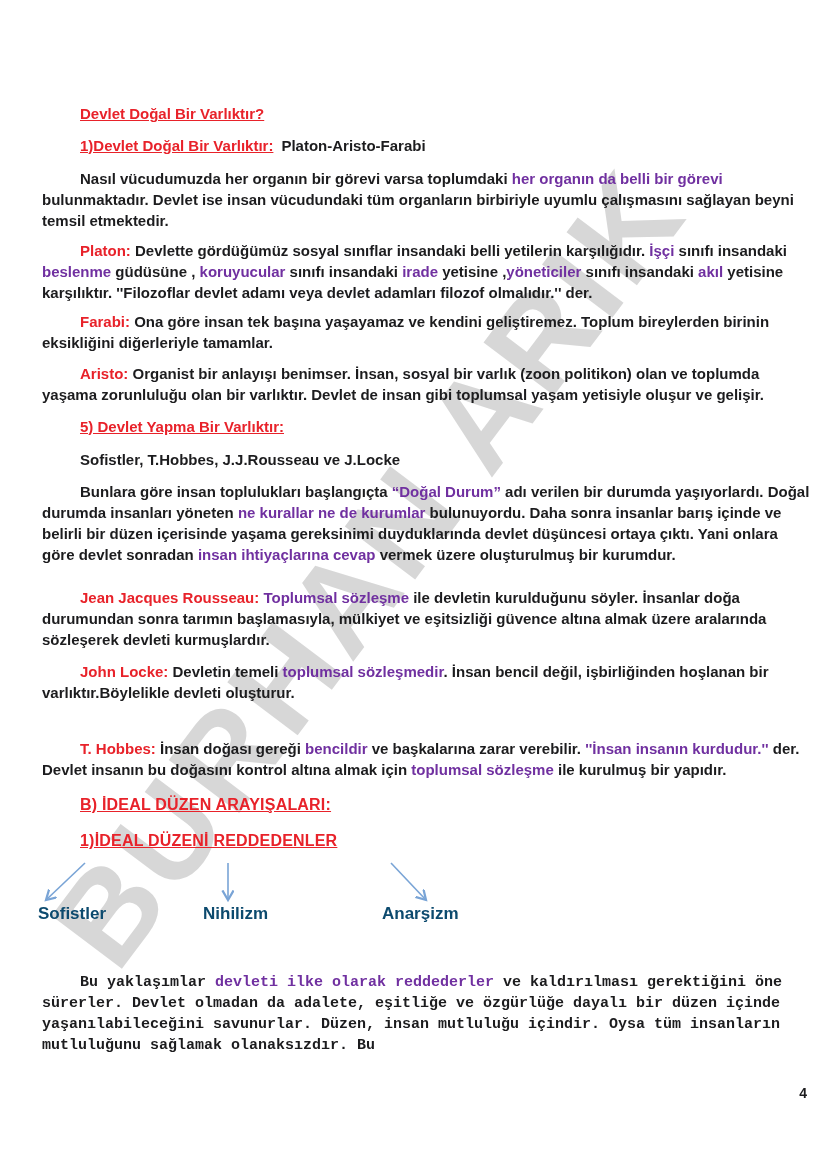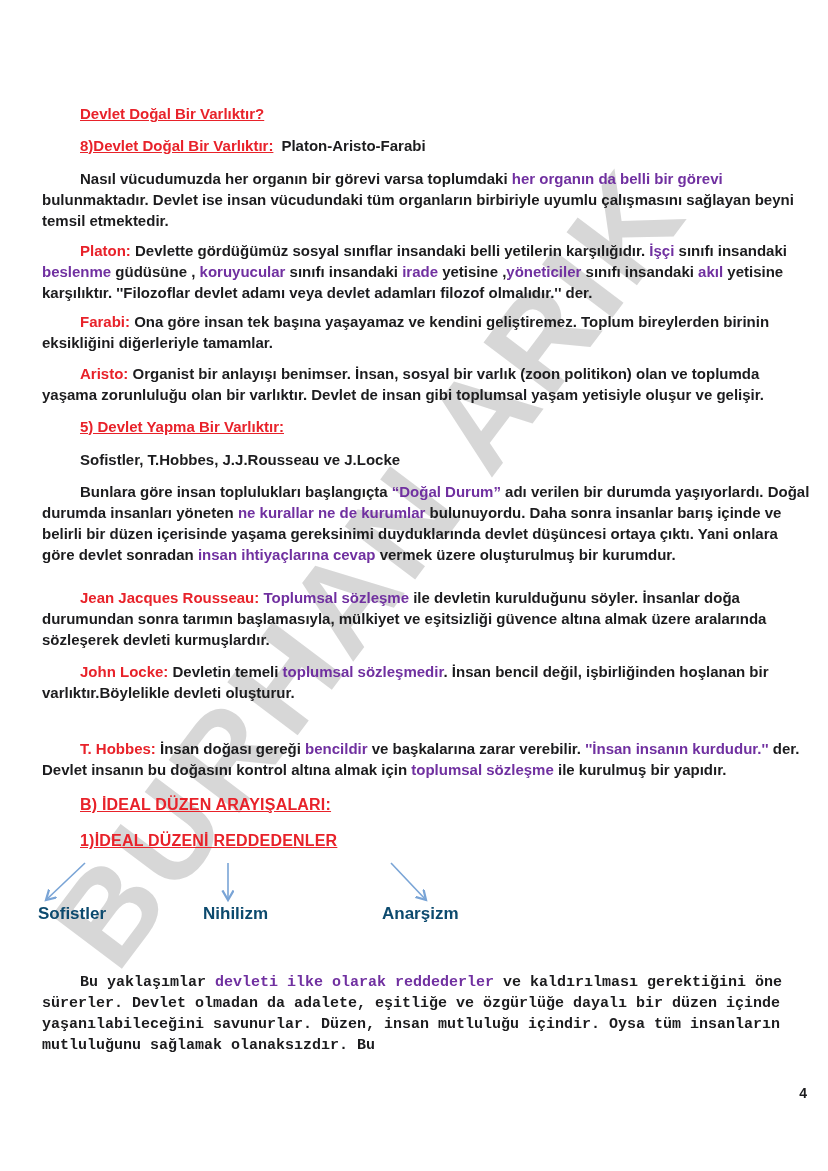--- a/index.html
+++ b/index.html
@@ -50,21 +50,21 @@
 
 <div class="page">
 
   <div class="watermark">BURHAN ARIK</div>
 
   <div class="content">
 
     <div class="h-line red u">Devlet Doğal Bir Varlıktır?</div>
 
     <div class="h-line2">
-      <span class="red u">8)Devlet Doğal Bir Varlıktır:</span><span class="h2-suffix">Platon-Aristo-Farabi</span>
+      <span class="red u">1)Devlet Doğal Bir Varlıktır:</span><span class="h2-suffix">Platon-Aristo-Farabi</span>
     </div>
 
     <p class="para p-intro"><span class="seg-k">Nasıl vücudumuzda her organın bir görevi varsa toplumdaki </span><span class="seg-p">her organın da belli bir görevi</span><span class="seg-k"> bulunmaktadır. Devlet ise insan vücudundaki tüm organların birbiriyle uyumlu çalışmasını sağlayan beyni temsil etmektedir.</span></p>
 
     <p class="para p-platon"><span class="seg-r">Platon:</span><span class="seg-k"> Devlette gördüğümüz sosyal sınıflar insandaki belli yetilerin karşılığıdır. </span><span class="seg-p">İşçi</span><span class="seg-k"> sınıfı insandaki </span><span class="seg-p">beslenme</span><span class="seg-k"> güdüsüne , </span><span class="seg-p">koruyucular</span><span class="seg-k"> sınıfı insandaki </span><span class="seg-p">irade</span><span class="seg-k"> yetisine ,</span><span class="seg-p">yöneticiler</span><span class="seg-k"> sınıfı insandaki </span><span class="seg-p">akıl</span><span class="seg-k"> yetisine karşılıktır. ''Filozoflar devlet adamı veya devlet adamları filozof olmalıdır.'' der.</span></p>
 
     <p class="para p-farabi"><span class="seg-r">Farabi:</span><span class="seg-k"> Ona göre insan tek başına yaşayamaz ve kendini geliştiremez. Toplum bireylerden birinin eksikliğini diğerleriyle tamamlar.</span></p>
 
     <p class="para p-aristo"><span class="seg-r">Aristo:</span><span class="seg-k"> Organist bir anlayışı benimser. İnsan, sosyal bir varlık (zoon politikon) olan ve toplumda yaşama zorunluluğu olan bir varlıktır. Devlet de insan gibi toplumsal yaşam yetisiyle oluşur ve gelişir.</span></p>
 

